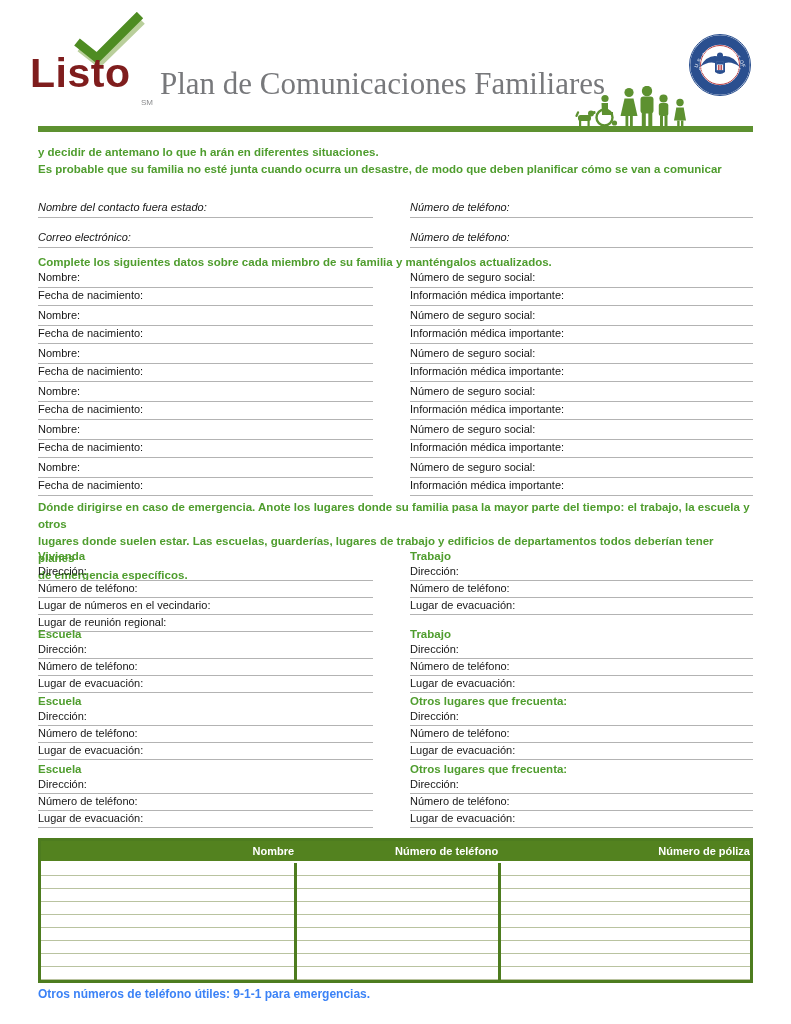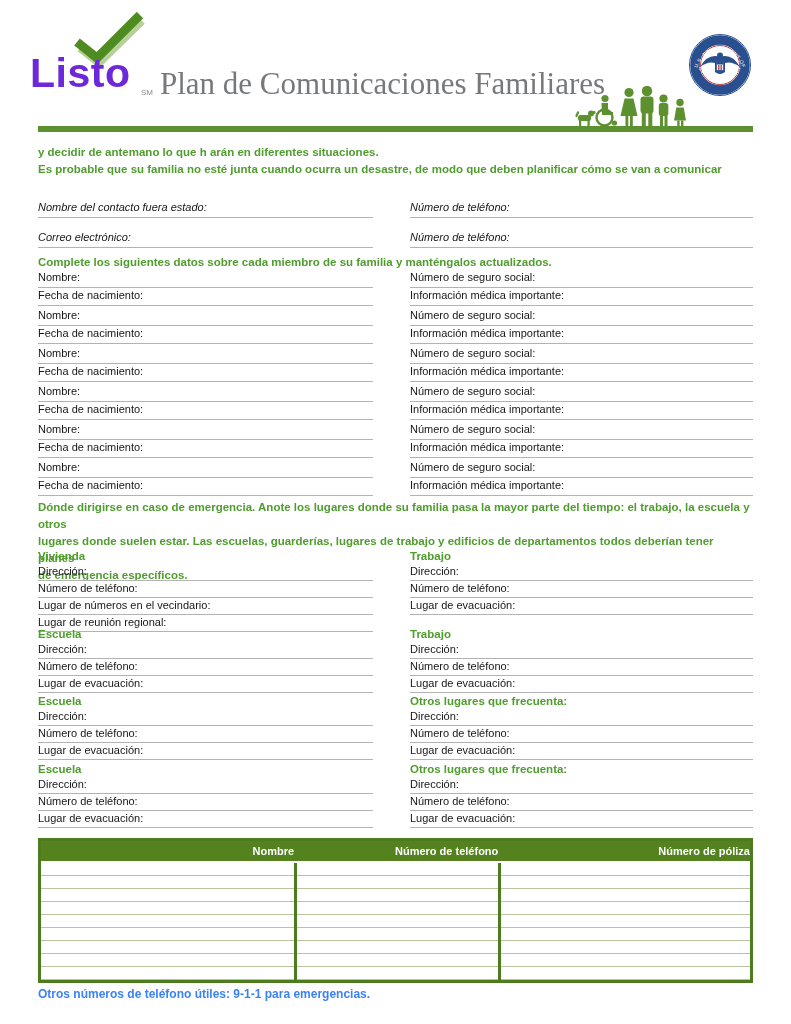--- a/index.html
+++ b/index.html
@@ -1,22 +1,22 @@
 <!DOCTYPE html>
 <html><head>
 <meta charset="utf-8">
 <style>
   html,body{margin:0;padding:0;background:#ffffff;}
   .page{position:relative;width:791px;height:1024px;background:#fff;
         font-family:"Liberation Sans",sans-serif;overflow:hidden;}
 
   
   .logo-word{position:absolute;left:30px;top:50px;font-size:41px;font-weight:bold;
-             color:#6d28d9;letter-spacing:0.5px;}
-  .logo-sm{position:absolute;left:141px;top:88px;font-size:8px;color:#8a8b8d;}
+             color:#7f1d1d;letter-spacing:0.5px;}
+  .logo-sm{position:absolute;left:141px;top:98px;font-size:8px;color:#8a8b8d;}
   .checkmark{position:absolute;left:70px;top:12px;width:78px;height:56px;}
   .doc-title{position:absolute;left:160px;top:66px;font-family:"Liberation Serif",serif;
              font-size:31px;color:#77787b;text-align:right;}
   .family-icons{position:absolute;left:574px;top:86px;width:120px;height:42px;}
   .dhs-seal{position:absolute;left:688px;top:33px;width:64px;height:64px;}
   .header-bar{position:absolute;left:38px;top:126px;width:715px;height:6px;background:#5d9130;}
 
   
   .green{color:#4f9d2e;}
   .intro{position:absolute;left:38px;top:144px;width:715px;font-size:11.5px;

